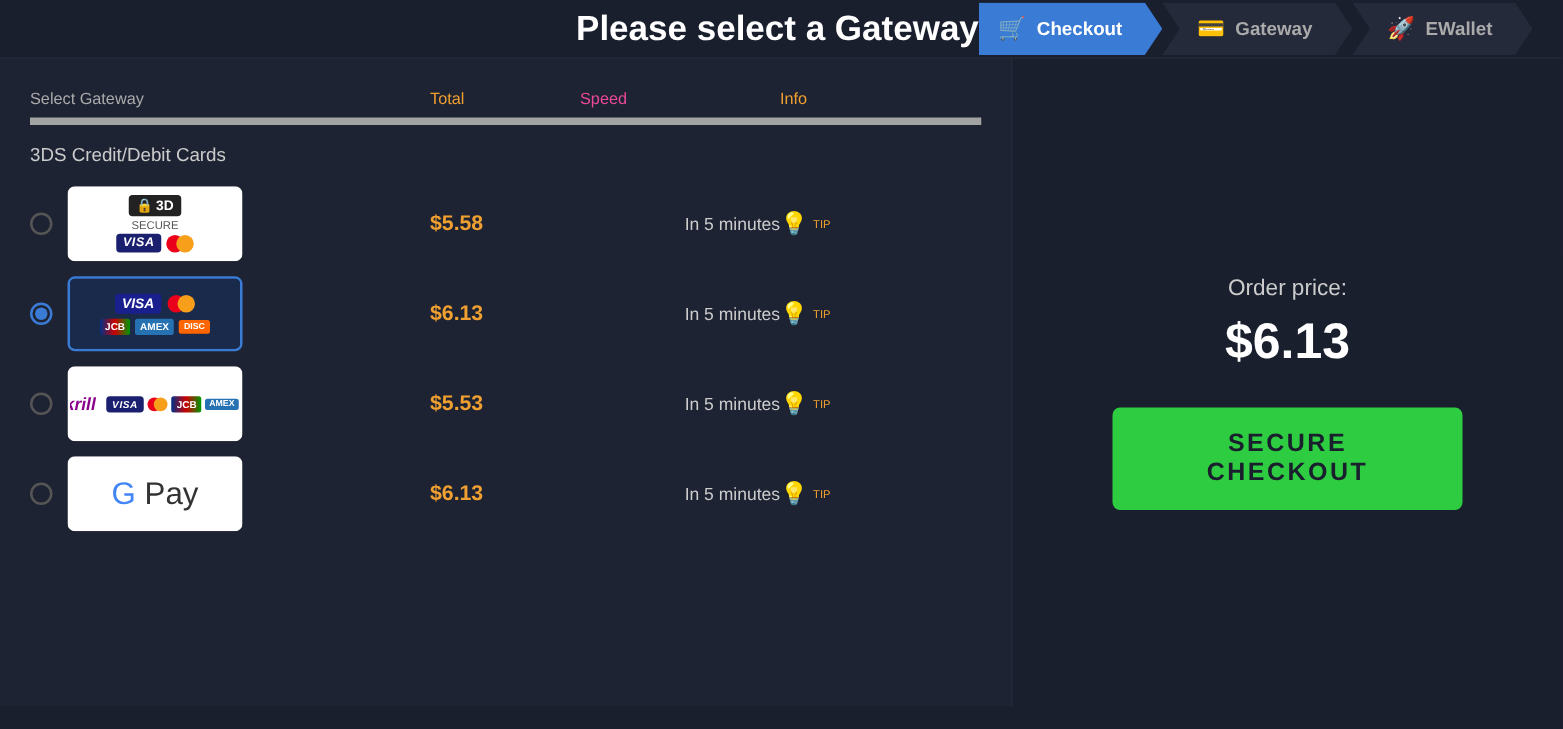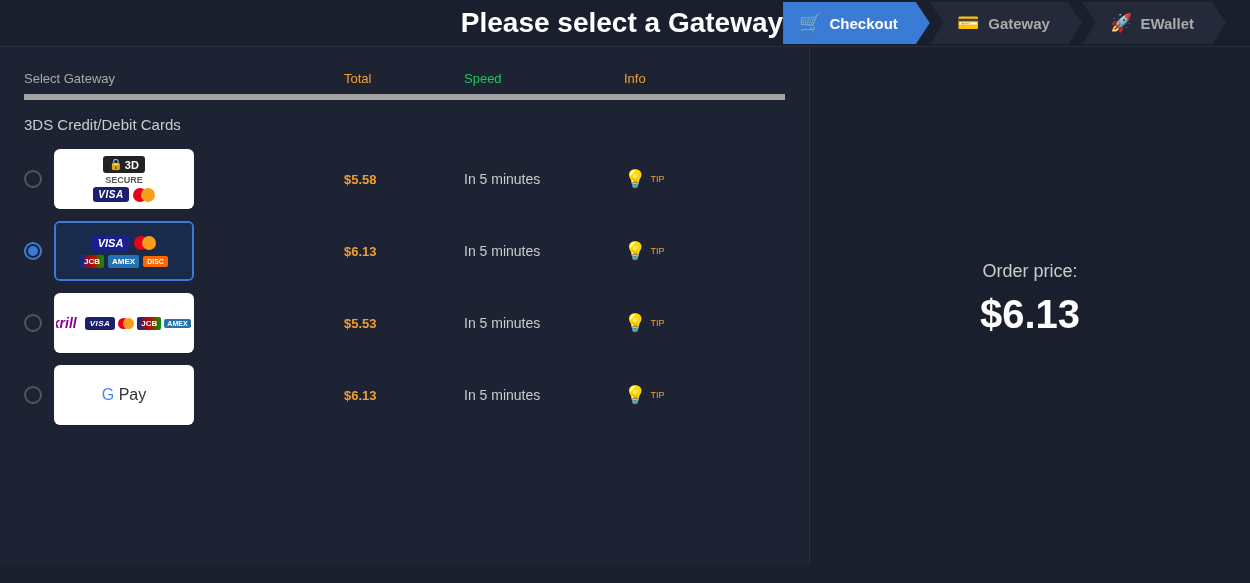--- a/index.html
+++ b/index.html
@@ -82,21 +82,21 @@
     .table-header {
       display: grid;
       grid-template-columns: 320px 120px 160px 80px;
       padding: 8px 0;
       color: #aaa;
       font-size: 13px;
       border-bottom: 6px solid #a3a3a3;
       margin-bottom: 16px;
     }
     .table-header .col-total { color: #f0a030; }
-    .table-header .col-speed { color: #22c55e; }
+    .table-header .col-speed { color: #ec4899; }
     .table-header .col-info { color: #f0a030; }
 
     
     .section-title {
       font-size: 15px;
       color: #ccc;
       margin: 12px 0 10px 0;
       font-weight: 400;
     }
 
@@ -144,26 +144,27 @@
       justify-content: center;
       overflow: hidden;
       border: 2px solid transparent;
     }
     .gateway-card.selected-card {
       border-color: #3a7bd5;
       background: #1a2a4a;
     }
     .gateway-price {
       color: #f0a030;
-      font-size: 13px;
+      font-size: 17px;
       font-weight: 600;
     }
     .gateway-speed {
       color: #ccc;
       font-size: 14px;
+      text-align: right;
     }
     .gateway-info {
       color: #f0a030;
       font-size: 18px;
       display: flex;
       align-items: center;
       gap: 4px;
     }
     .tip-text {
       font-size: 9px;
@@ -305,21 +306,21 @@
     .gpay-area {
       background: #fff;
       width: 100%;
       height: 100%;
       display: flex;
       align-items: center;
       justify-content: center;
       border-radius: 4px;
     }
     .gpay-text {
-      font-size: 16px;
+      font-size: 25px;
       font-weight: 500;
       color: #333;
     }
     .gpay-text span.g { color: #4285f4; }
     .gpay-text span.pay { color: #333; }
 
     
     .right-panel {
       width: 440px;
       background: #1a1f2e;
@@ -390,21 +391,21 @@
     <div class="section-title">3DS Credit/Debit Cards</div>
     <div class="gateway-row">
       <div class="gateway-left">
         <div class="radio-btn"></div>
         <div class="gateway-card">
           <div class="card-3ds">
             <div class="badge-3d">
                 <span class="lock">🔒</span>
                 <span>3D</span>
               </div>
-            <div style="font-size:9px;color:#555;font-weight:bold;">SECURE</div>
+            <div style="font-size:9px;color:#555;font-weight:normal;">SECURE</div>
             <div class="card-logos-row">
               <div class="visa-logo">VISA</div>
               <div class="mc-logo">
                   <div class="mc-circle1"></div>
                   <div class="mc-circle2"></div>
                 </div>
             </div>
           </div>
         </div>
       </div>
@@ -490,15 +491,16 @@
         <span class="tip-text">TIP</span>
       </div>
     </div>
 
 
   </div>
 
   <div class="right-panel">
     <div class="order-price-label">Order price:</div>
     <div class="order-price-value">$6.13</div>
+    <button class="secure-checkout-btn">SECURE CHECKOUT</button>
   </div>
 
 </div>
 
 </body></html>

